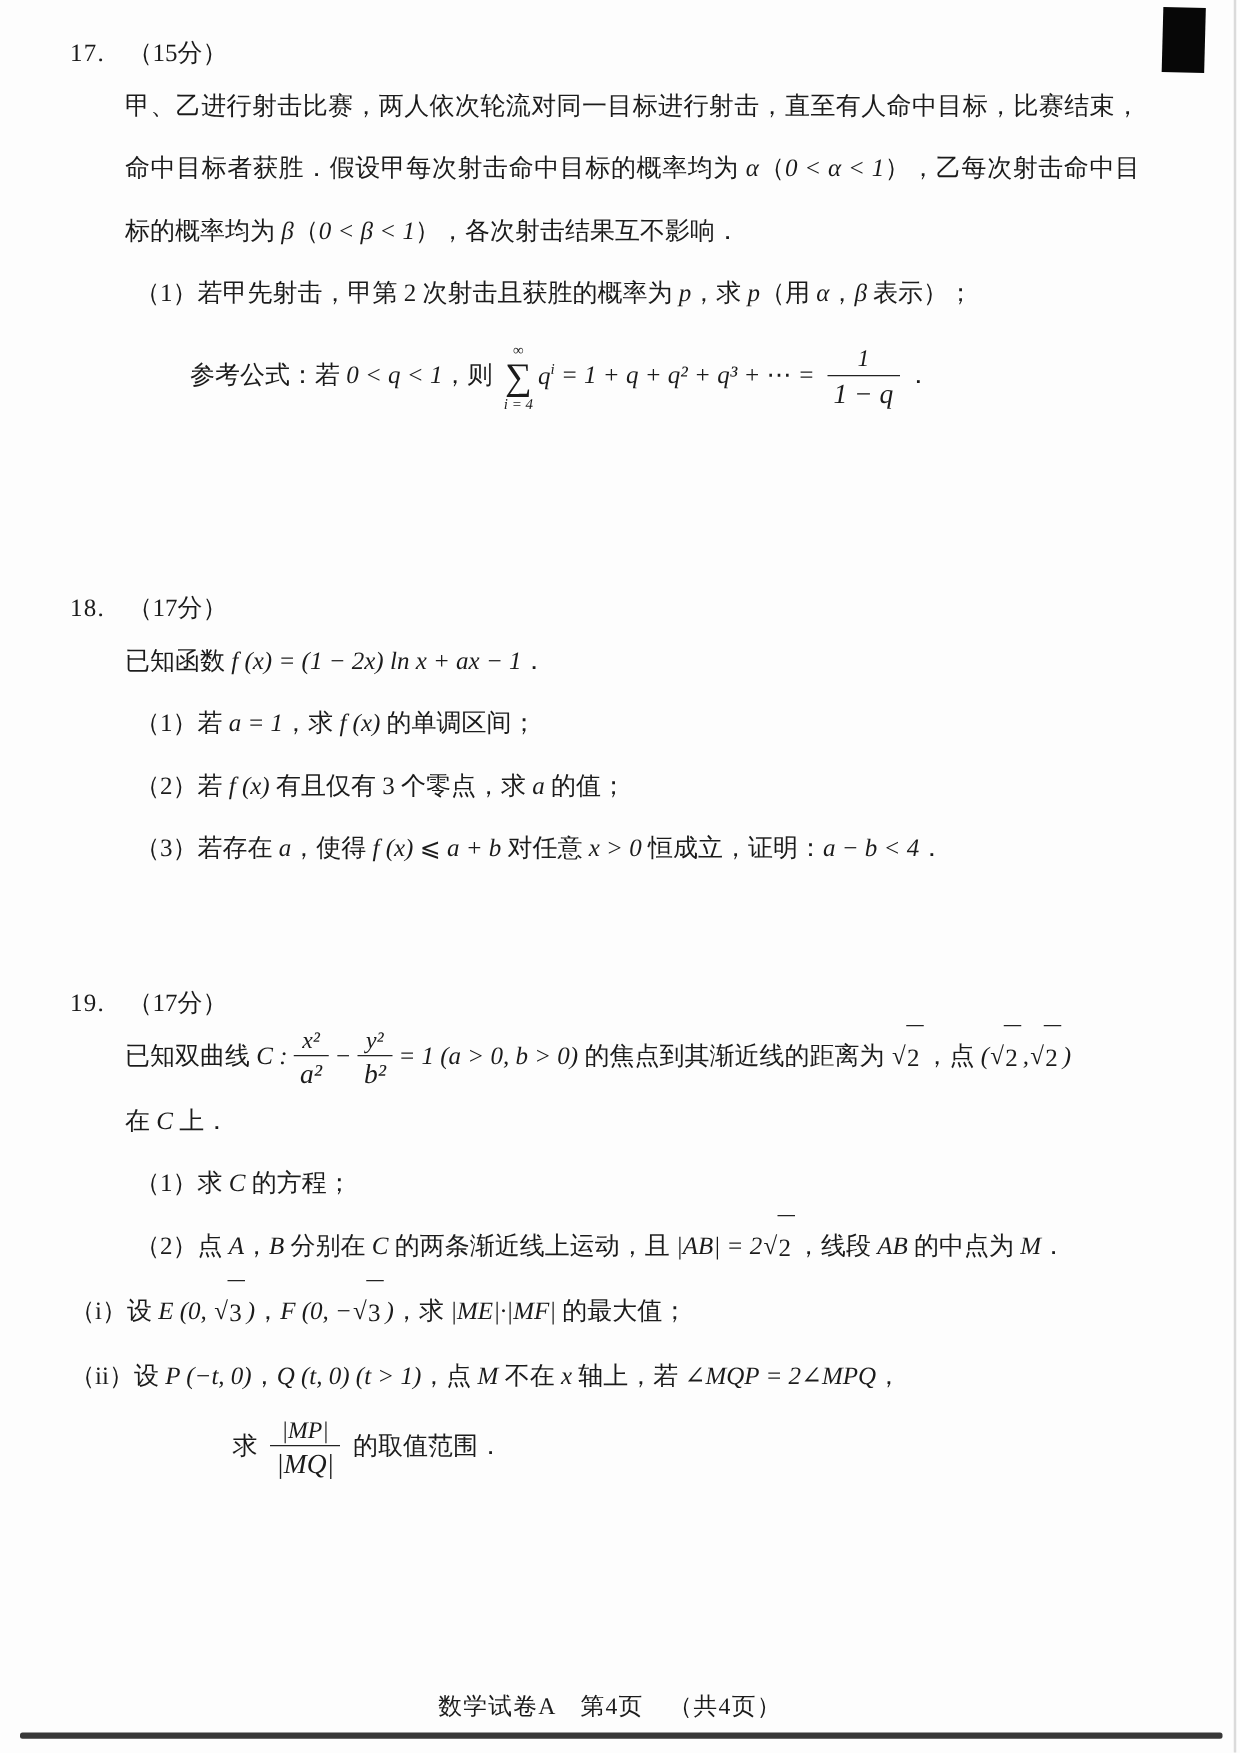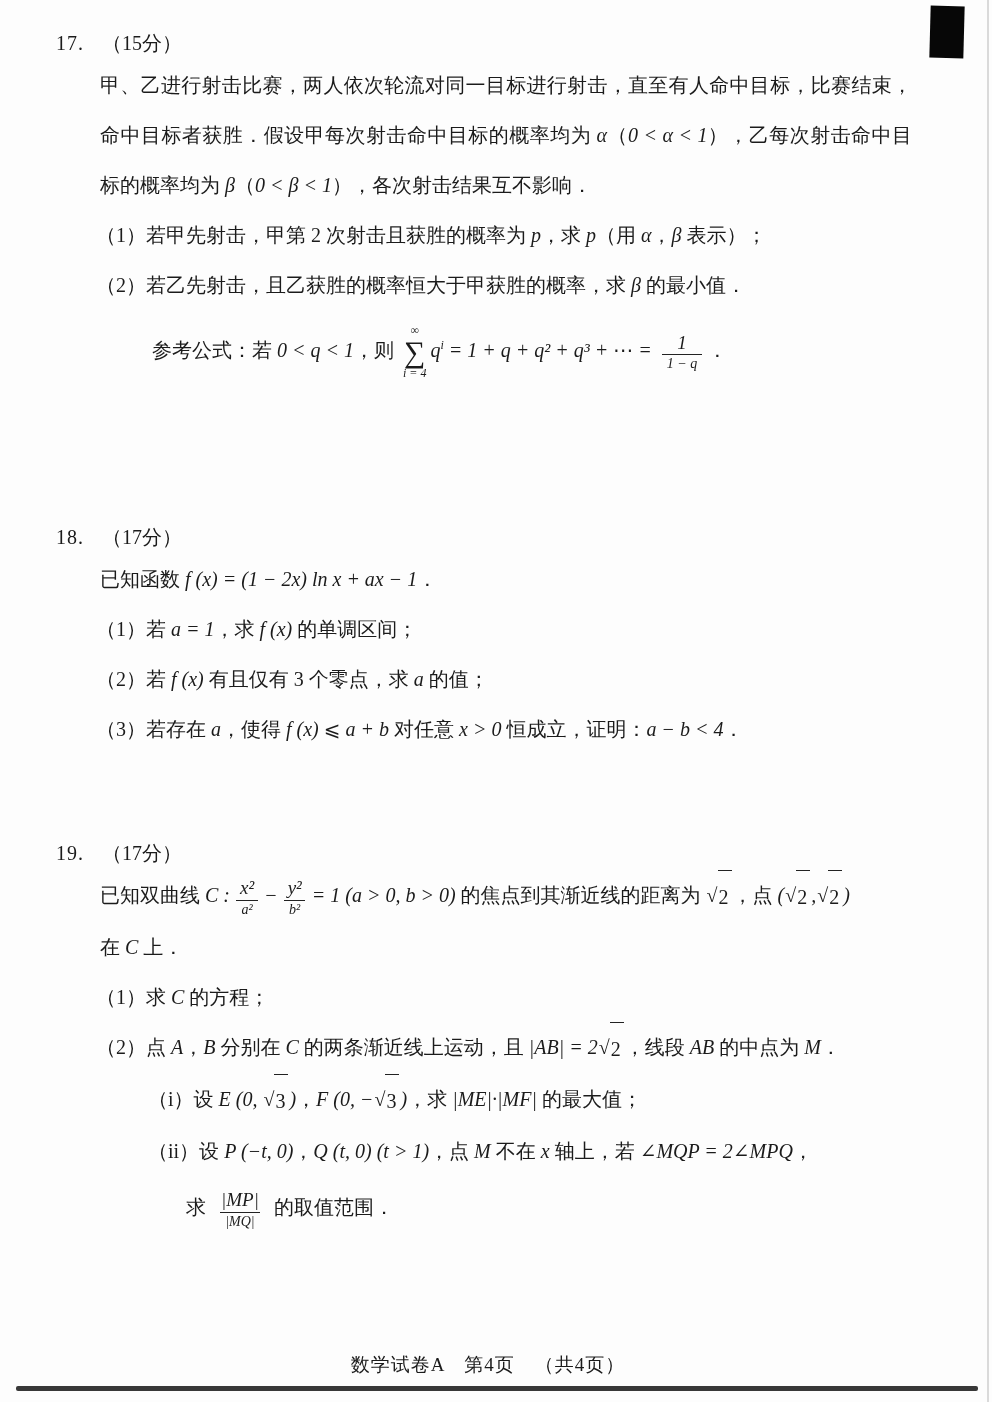--- a/index.html
+++ b/index.html
@@ -21,36 +21,36 @@
   section.problem { margin: 0; }
   #p17 { margin-bottom: 140px; }
   #p18 { margin-bottom: 82px; }
 
   .phead { line-height: 34px; }
   .pnum { letter-spacing: 1px; }
   .ppts { margin-left: 18px; }
 
   .stmt   { margin-left: 44px; line-height: 50px; }
   .intro  { margin-left: 44px; line-height: 50px; text-align: justify; }
-  .item   { margin-left: 40px; line-height: 50px; }
-  .subitem{ margin-left: 92px; line-height: 50px; }
+  .item   { margin-left: 52px; line-height: 50px; }
+  .subitem{ line-height: 50px; }
   .contline { margin-left: 130px; line-height: 50px; margin-top: 6px; }
   .formula-line { margin-left: 96px; margin-top: 10px; line-height: 50px; }
 
   .txt  { font-style: normal; }
   .math { font-style: italic; }
   .math sup, sup.msup { font-size: 12px; font-style: italic; }
 
   .frac {
     display: inline-flex; flex-direction: column; align-items: center;
     vertical-align: middle; margin: 0 5px; line-height: 1.15;
     font-style: italic; text-align: center;
   }
   .frac .num { display: block; padding: 0 5px 1px 5px; font-size: 19px; }
-  .frac .den { display: block; padding: 1px 5px 0 5px; font-size: 14px; border-top: 1.6px solid #222; }
+  .frac .den { display: block; padding: 1px 5px 0 5px; font-size: 22px; border-top: 1.6px solid #222; }
 
   .sqrt { display: inline-flex; align-items: flex-start; font-style: normal; margin: 0 1px; }
   .sqrt .sign { font-style: normal; }
   .sqrt .rad  { border-top: 1.6px solid #222; padding: 1px 3px 0 1px; font-style: normal; }
 
   .sum {
     display: inline-flex; flex-direction: column; align-items: center;
     vertical-align: middle; margin: 0 4px; line-height: 1;
   }
   .sum .top { font-size: 12px; line-height: 1.1; font-style: normal; }
@@ -75,21 +75,20 @@
   <div class="artifact corner-mark"></div>
   <div class="artifact bottom-mark"></div>
   <div class="artifact edge-mark"></div>
 
   <section class="problem" id="p17">
     <div class="phead">
       <span class="pnum">17.</span><span class="ppts">（15分）</span>
     </div>
     <p class="intro"><span class="txt">甲、乙进行射击比赛，两人依次轮流对同一目标进行射击，直至有人命中目标，比赛结束，命中目标者获胜．假设甲每次射击命中目标的概率均为 </span><span class="math">α</span><span class="txt">（</span><span class="math">0 &lt; α &lt; 1</span><span class="txt">），乙每次射击命中目标的概率均为 </span><span class="math">β</span><span class="txt">（</span><span class="math">0 &lt; β &lt; 1</span><span class="txt">），各次射击结果互不影响．</span></p>
     <p class="item"><span class="txt">（1）若甲先射击，甲第 2 次射击且获胜的概率为 </span><span class="math">p</span><span class="txt">，求 </span><span class="math">p</span><span class="txt">（用 </span><span class="math">α</span><span class="txt">，</span><span class="math">β</span><span class="txt"> 表示）；</span></p>
-    <p class="item"><span class="txt">（2）若乙先射击，且乙获胜的概率恒大于甲获胜的概率，求 </span><span class="math">β</span><span class="txt"> 的最小值．</span></p>
     <p class="formula-line"><span class="txt">参考公式：若 </span><span class="math">0 &lt; q &lt; 1</span><span class="txt">，则 </span><span class="sum">
           <span class="top">∞</span>
           <span class="sigma">∑</span>
           <span class="bot">i = 4</span>
         </span><span class="math">q<sup class="msup">i</sup></span><span class="math"> = 1 + q + q² + q³ + ⋯ = </span><span class="frac">
           <span class="num">1</span>
           <span class="den">1 − q</span>
         </span><span class="txt">．</span></p>
   </section>
 

